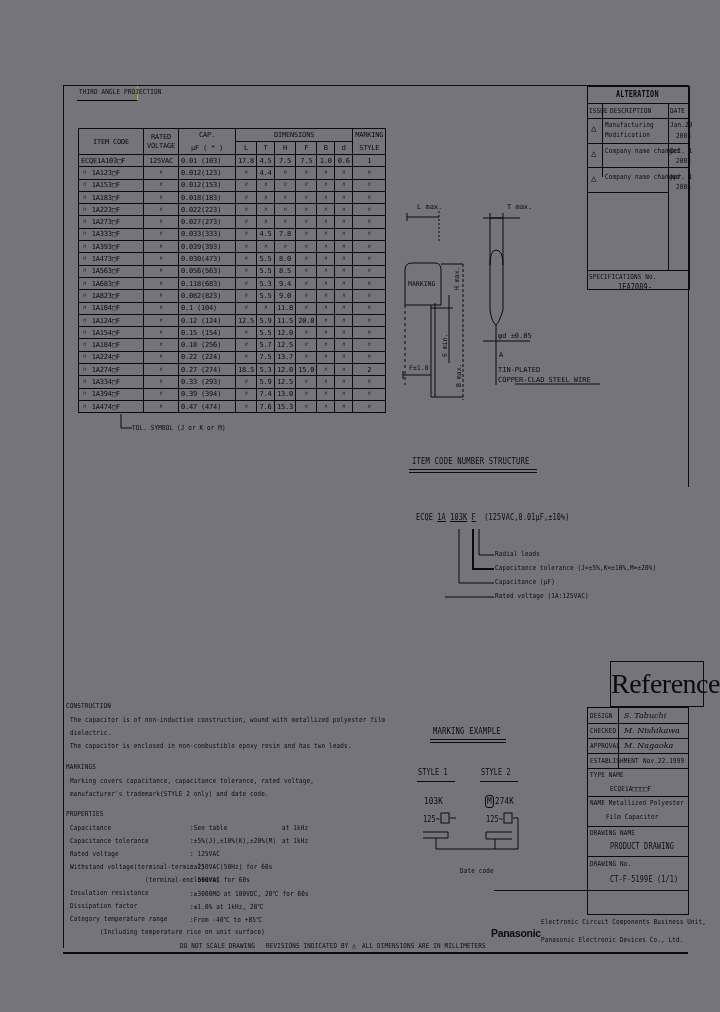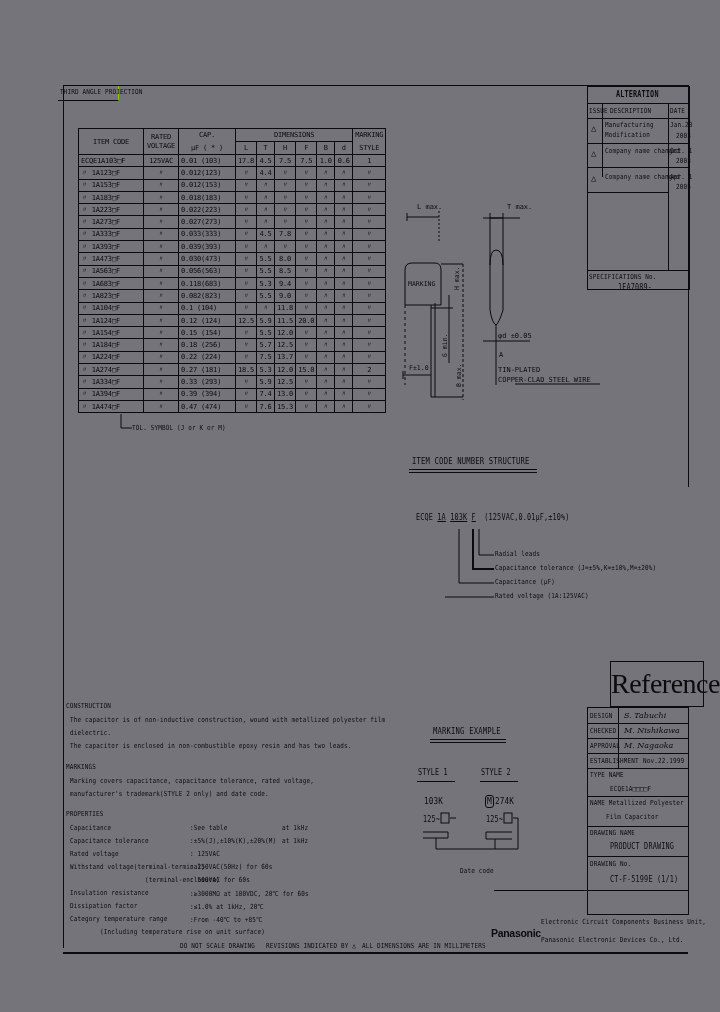--- a/index.html
+++ b/index.html
@@ -6,21 +6,21 @@
   body{width:720px;height:1012px;background:#75747a;position:relative;overflow:hidden;
        font-family:"DejaVu Sans Mono","Liberation Mono",monospace;color:#0b0b0e;}
   .abs{position:absolute;}
   .sheet{left:63px;top:85px;width:625px;height:862px;border-left:1.5px solid #0b0b0e;border-top:1.5px solid #0b0b0e;}
   .rborder{left:688px;top:85px;width:0;height:402px;border-left:1.5px solid #0b0b0e;}
   .bline{left:63px;top:952px;width:625px;height:0;border-top:2px solid #0b0b0e;}
   .t{font-size:7.5px;letter-spacing:0.2px;white-space:nowrap;transform:scaleX(0.85);transform-origin:left top;}
   .sm{font-size:7px;}
   .hdr{font-size:8px;font-weight:bold;}
   
-  .proj{left:58px;top:86px;width:60px;height:14px;border-right:1px solid #84cc16;border-bottom:1px solid #0b0b0e;text-align:right;}
+  .proj{left:77px;top:86px;width:60px;height:14px;border-right:1px solid #84cc16;border-bottom:1px solid #0b0b0e;text-align:right;}
   
   table.spec{position:absolute;left:78px;top:128px;border-collapse:collapse;}
   table.spec td{border:1px solid #0b0b0e;font-size:7px;padding:0 2px;height:11.3px;text-align:center;white-space:nowrap;letter-spacing:-0.2px;}
   table.spec td.code{width:60px;text-align:left;}
   table.spec td.volt{width:30px;}
   table.spec td.cap{width:52px;text-align:left;}
   table.spec td.n{width:13px;}
   table.spec tr.head td{height:12px;}
   
   .alt{left:587px;top:86px;width:101px;height:202px;border:1px solid #0b0b0e;}
@@ -266,21 +266,21 @@
         <td class="n">7.5</td>
         <td class="n">13.7</td>
         <td class="n">〃</td>
         <td class="n">〃</td>
         <td class="n">〃</td>
         <td class="n">〃</td>
       </tr>
       <tr>
         <td class="code">〃 1A274□F</td>
         <td class="volt">〃</td>
-        <td class="cap">0.27 (181)</td>
+        <td class="cap">0.27 (274)</td>
         <td class="n">18.5</td>
         <td class="n">5.3</td>
         <td class="n">12.0</td>
         <td class="n">15.0</td>
         <td class="n">〃</td>
         <td class="n">〃</td>
         <td class="n">2</td>
       </tr>
       <tr>
         <td class="code">〃 1A334□F</td>

